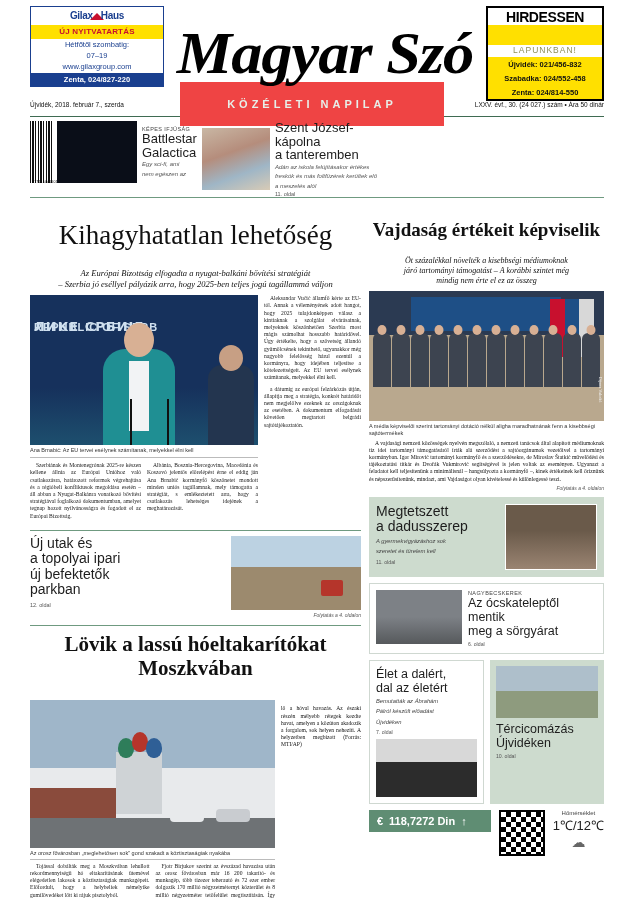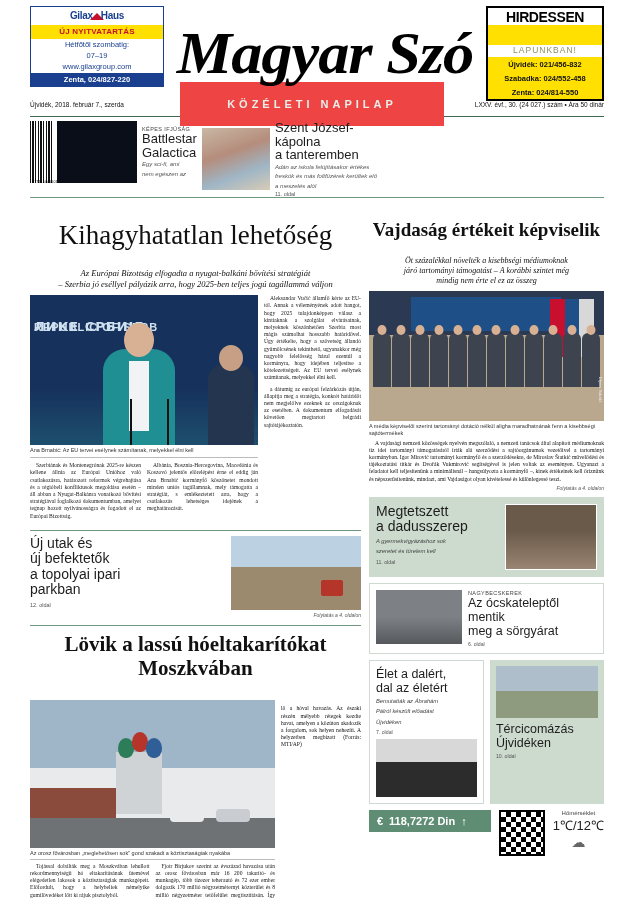--- a/index.html
+++ b/index.html
@@ -255,22 +255,22 @@
             </div>
           <div class="bcol" style="margin-top:2px;">
               <p>a dátumig az európai felzárkózás útján, állapítja meg a stratégia, konkrét határidőt nem megjelölve ezeknek az országoknak az esetében. A dokumentum elfogadását követően megtartott belgrádi sajtótájékoztatón.</p>
             </div>
         </div>
       </div>
 
       <div class="promo">
         <div class="promo-txt">
           <div class="promo-h">Új utak és</div>
+          <div class="promo-h">a topolyai ipari</div>
           <div class="promo-h">új befektetők</div>
-          <div class="promo-h">a topolyai ipari</div>
           <div class="promo-h">parkban</div>
           <div class="promo-p">12. oldal</div>
         </div>
         <div>
           <div class="promo-img tractor"></div>
           <div class="promo-note">Folytatás a 4. oldalon</div>
         </div>
       </div>
 
       <h2 class="mos-h">Lövik a lassú hóeltakarítókat Moszkvában</h2>

